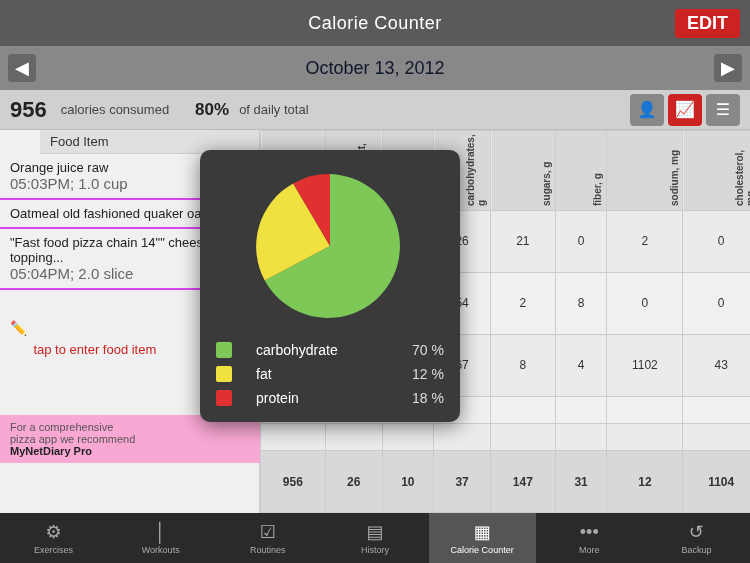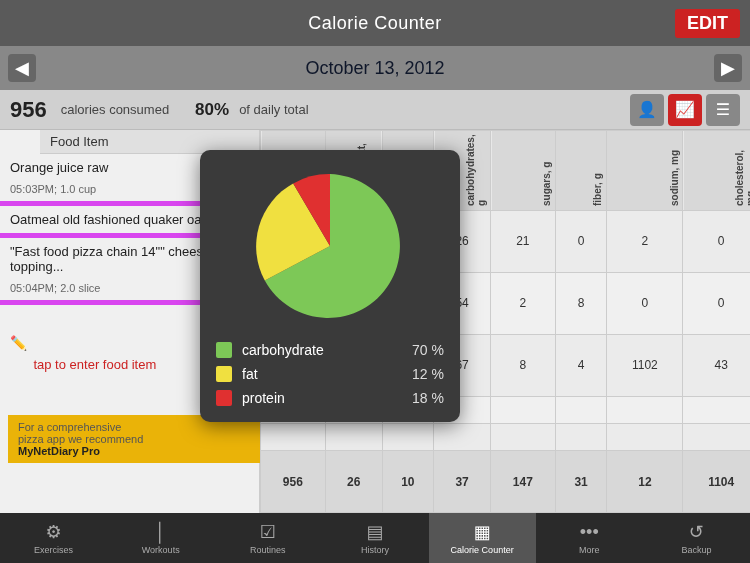--- a/index.html
+++ b/index.html
@@ -105,25 +105,25 @@
     .col-header {
       background: #e0e0e0;
       padding: 4px 10px;
       font-size: 13px;
       color: #333;
       border-bottom: 1px solid #ccc;
       margin-left: 40px;
     }
     .food-item {
       padding: 6px 10px;
-      border-bottom: 5px solid #d946ef;
+      border-bottom: 2px solid #d946ef;
       cursor: pointer;
     }
     .food-item-name { font-size: 13px; color: #222; font-weight: 500; }
-    .food-item-detail { font-size: 11px; color: #666; margin-top: 8px; }
+    .food-item-detail { font-size: 15px; color: #666; }
     .tap-to-enter {
       padding: 8px 10px;
       display: flex; align-items: center; gap: 6px;
       cursor: pointer;
     }
     .tap-icon { color: #cc2222; font-size: 14px; }
     .tap-label { color: #cc2222; font-size: 13px; margin-top: 44px; }
 
     
     .right-panel {
@@ -181,21 +181,21 @@
       margin-bottom: 16px;
     }
     .pie-legend {
       display: flex;
       flex-direction: column;
       gap: 8px;
     }
     .pie-legend-item {
       display: flex;
       align-items: center;
-      gap: 10px;
+      gap: 24px;
       color: #fff;
       font-size: 14px;
     }
     .legend-swatch {
       width: 16px; height: 16px;
       border-radius: 2px;
       flex-shrink: 0;
     }
     .legend-name { flex: 1; }
     .legend-pct { color: #ddd; margin-left: 6px; }
@@ -272,21 +272,21 @@
     <div class="food-item">
       <div class="food-item-name">"Fast food pizza chain 14"" cheese topping...</div>
       <div class="food-item-detail">05:04PM; 2.0 slice</div>
     </div>
 
     <div class="tap-to-enter">
       <span class="tap-icon">✏️</span>
       <span class="tap-label">tap to enter food item</span>
     </div>
 
-    <div style="position:absolute; bottom:50px; left:8px; padding:6px 10px; font-size:11px; color:#555; background:#eab308; width:288px;">
+    <div style="position:absolute; bottom:50px; left:0; padding:6px 10px; font-size:11px; color:#555; background:#f9a8d4; width:288px;">
       <span>For a comprehensive</span><br>
       <span>pizza app we recommend</span><br>
       <span class="bottom-promo-link">MyNetDiary Pro</span>
     </div>
   </div>
 
   <div class="right-panel">
     <table class="data-table">
       <thead>
         <tr>

